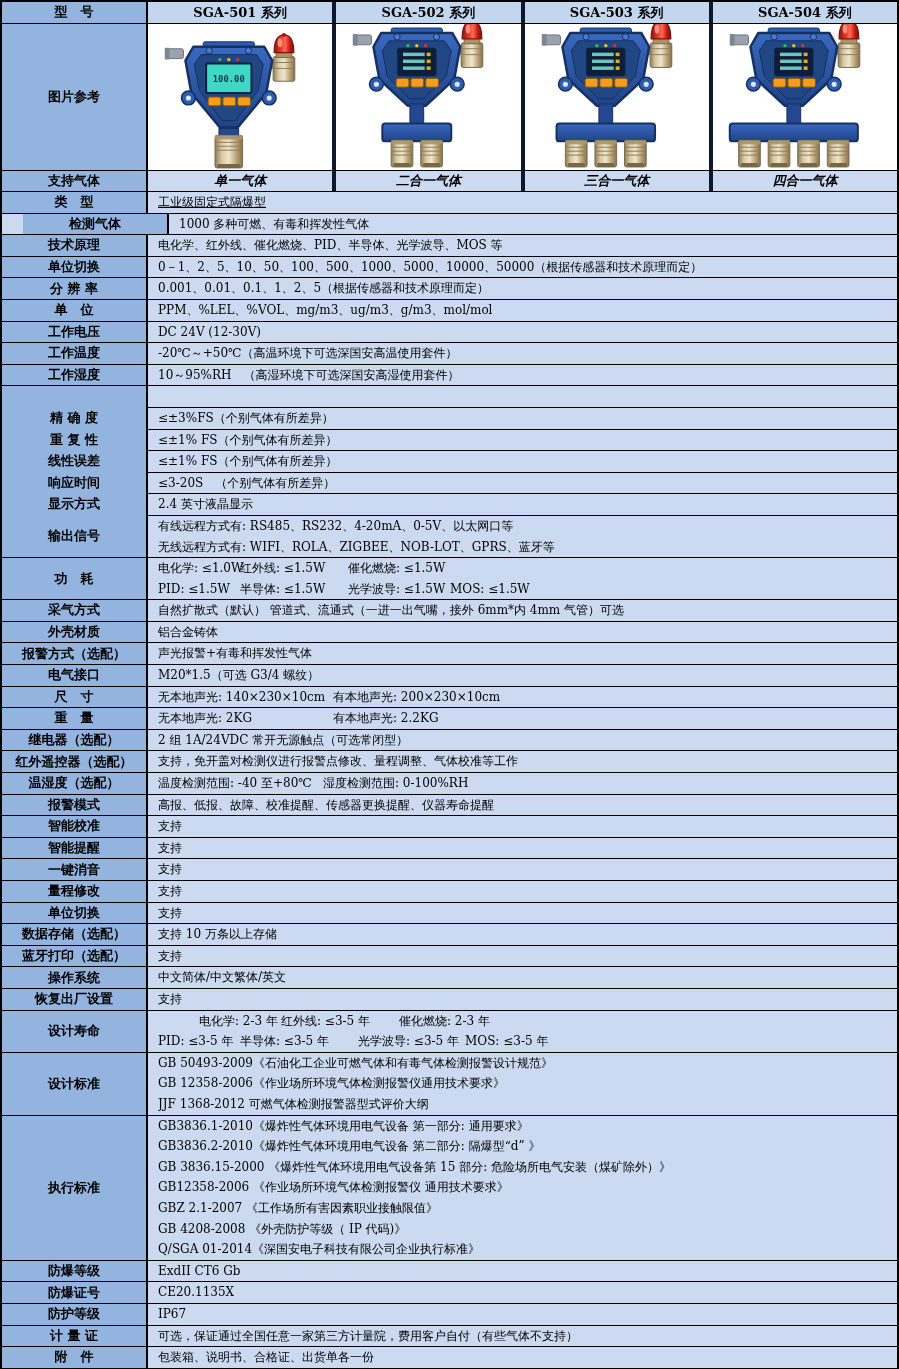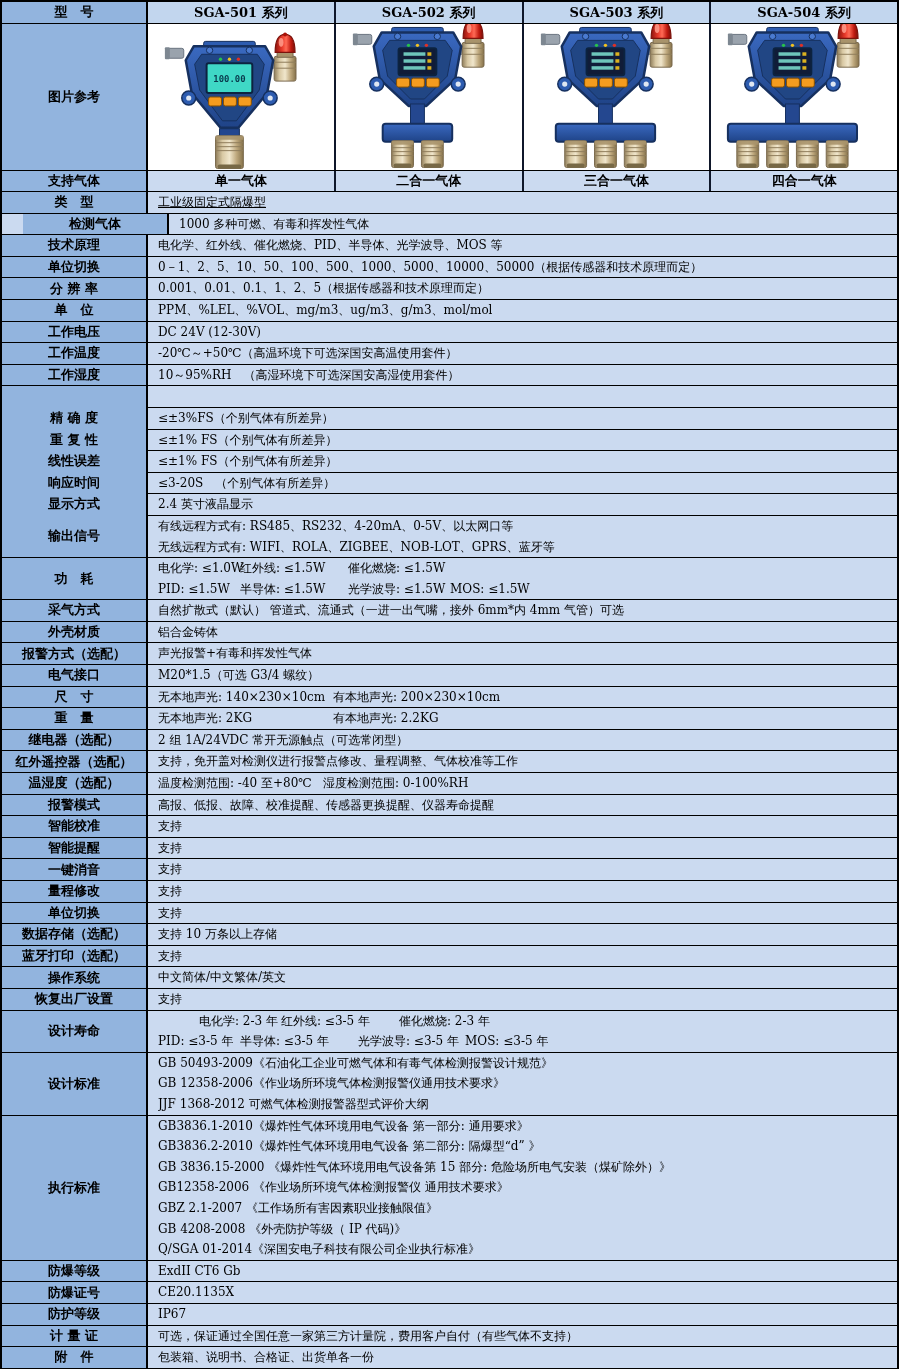--- a/index.html
+++ b/index.html
@@ -11,25 +11,25 @@
   }
   .row{display:flex;background:#cbdaf0;box-sizing:border-box;flex:0 0 auto;}
   .label-cell{
     flex:0 0 146px;width:146px;box-sizing:border-box;
     background:#92b4de;border-right:2px solid #000;
     display:flex;align-items:center;justify-content:center;
     font-weight:bold;font-size:13px;color:#000;text-align:center;
     line-height:1.25;padding:0 2px;overflow:hidden;
   }
   .value-wrap{flex:1;display:flex;min-width:0;}
-  .col{flex:1;box-sizing:border-box;border-left:2px solid #0f172a;display:flex;align-items:center;justify-content:center;overflow:hidden;}
+  .col{flex:1;box-sizing:border-box;border-left:4px solid #0f172a;display:flex;align-items:center;justify-content:center;overflow:hidden;}
   .col:first-child{border-left:none;}
   .model-cell{background:#c2d6ee;font-family:"DejaVu Serif",serif;font-weight:bold;font-size:13px;}
   .device-cell{background:#ffffff;}
-  .gas-cell{background:#cbdaf0;font-weight:bold;font-size:13px;}
+  .gas-cell{background:#cbdaf0;font-weight:bold;font-size:13px;font-style:italic;}
   .spec-value{
     flex:1;min-width:0;background:#cbdaf0;
     display:flex;flex-direction:column;justify-content:center;
     padding-left:10px;font-family:"DejaVu Serif",serif;font-size:12px;color:#000;
   }
   .vline{white-space:nowrap;line-height:20.6px;overflow:hidden;}
   .seg{display:inline-block;vertical-align:top;}
   .u-line{text-decoration:underline;}
   svg{display:block;}
 </style>

